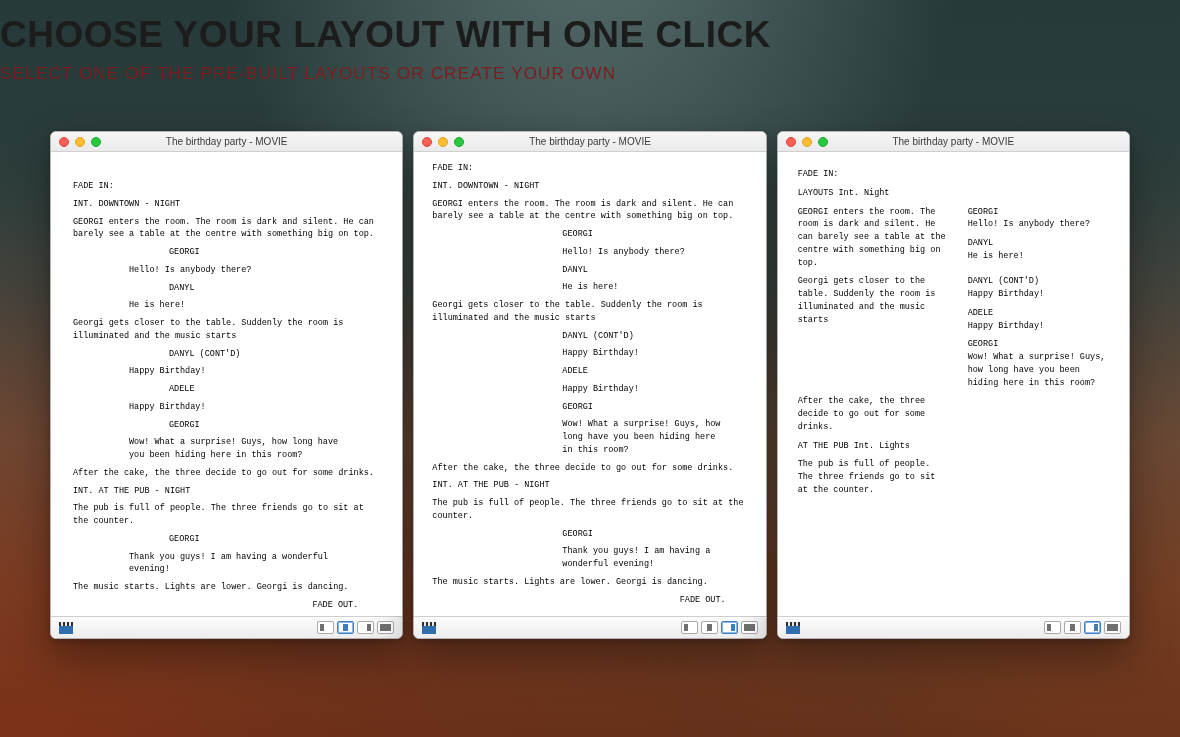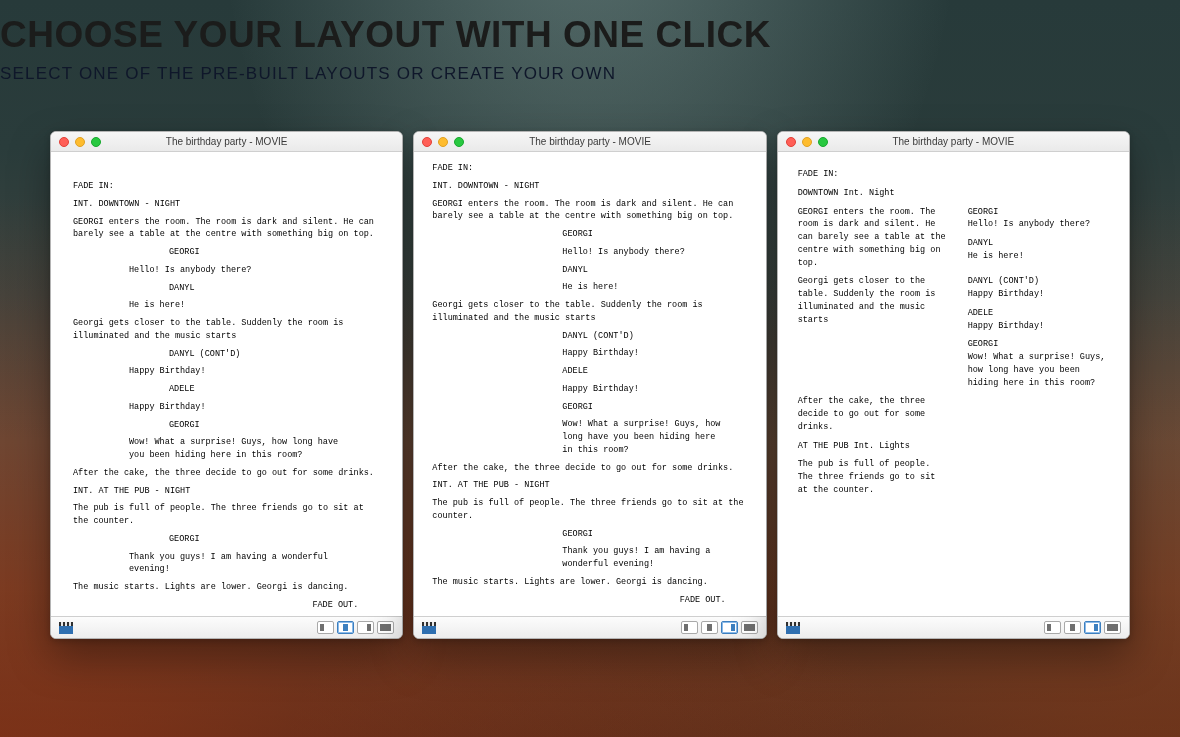--- a/index.html
+++ b/index.html
@@ -17,21 +17,21 @@
     font-size: 37px;
     font-weight: 800;
     letter-spacing: 0.5px;
     color: #1b1c1b;
   }
   .hero p {
     margin-top: 8px;
     font-size: 17px;
     font-weight: 500;
     letter-spacing: 1.2px;
-    color: #0f172a;
+    color: #7f1d1d;
   }
 
   .stage {
     position: relative;
     width: 100%;
     margin-top: 47px;
     display: flex;
     justify-content: center;
     gap: 10px;
     padding: 0 50px;
@@ -282,21 +282,21 @@
         <span class="dot-red"></span>
         <span class="dot-yellow"></span>
         <span class="dot-green"></span>
       </div>
       <div class="title">The birthday party - MOVIE</div>
     </div>
     <div class="page">
       <div class="scriptC">
         <div class="L">FADE IN:</div>
           <div class="R"></div>
-        <div class="L">DOWNTOWN Int. Night</div>
+        <div class="L">LAYOUTS Int. Night</div>
           <div class="R"></div>
         <div class="L">GEORGI enters the room. The room is dark and silent. He can barely see a table at the centre with something big on top.</div>
         <div class="R">
           <div>GEORGI</div>
           <div>Hello! Is anybody there?</div>
           <div style="height:6px"></div>
           <div>DANYL</div>
           <div>He is here!</div>
         </div>
         <div class="L">Georgi gets closer to the table. Suddenly the room is illuminated and the music starts</div>

